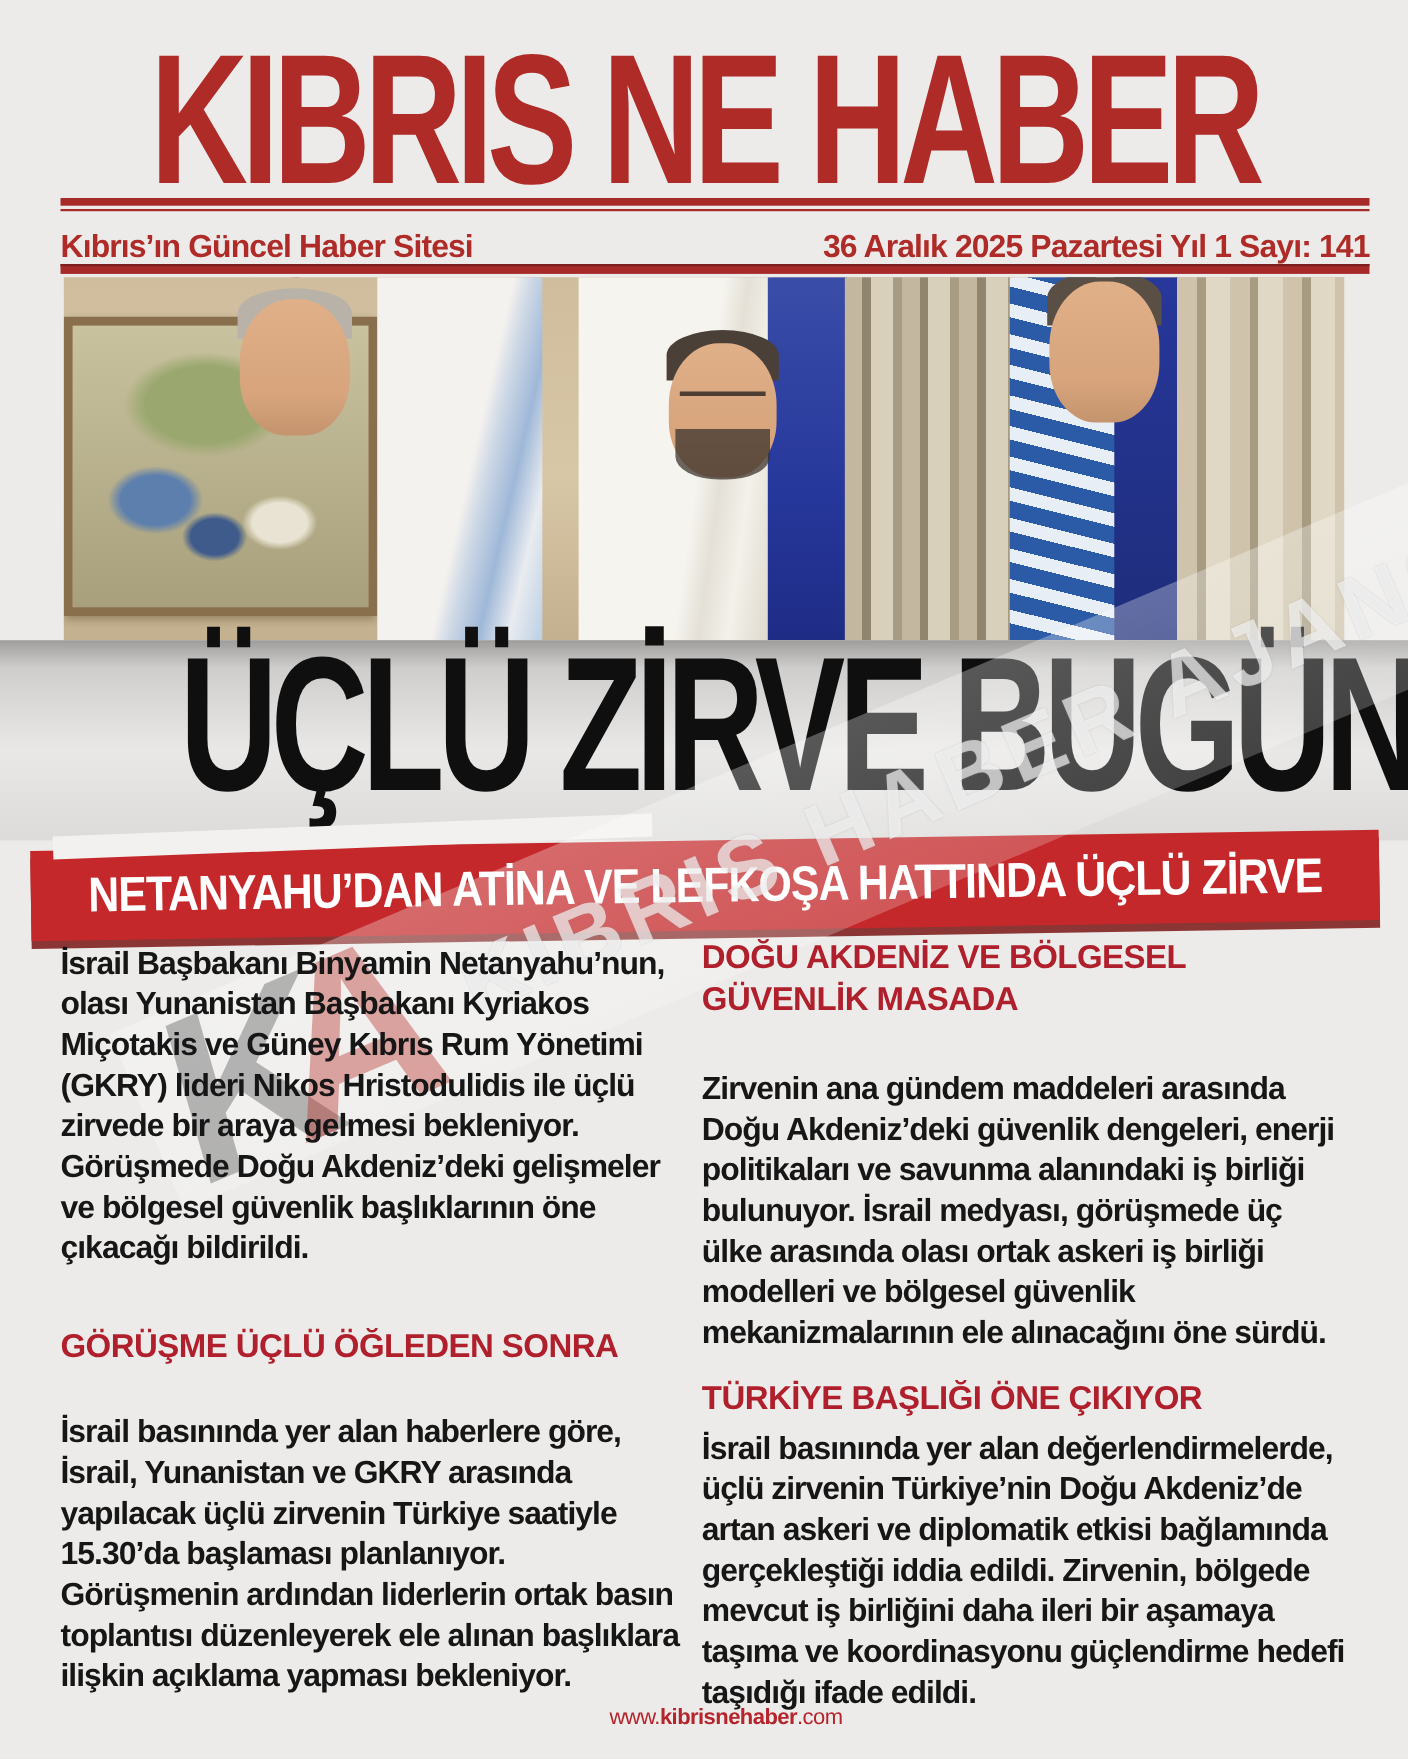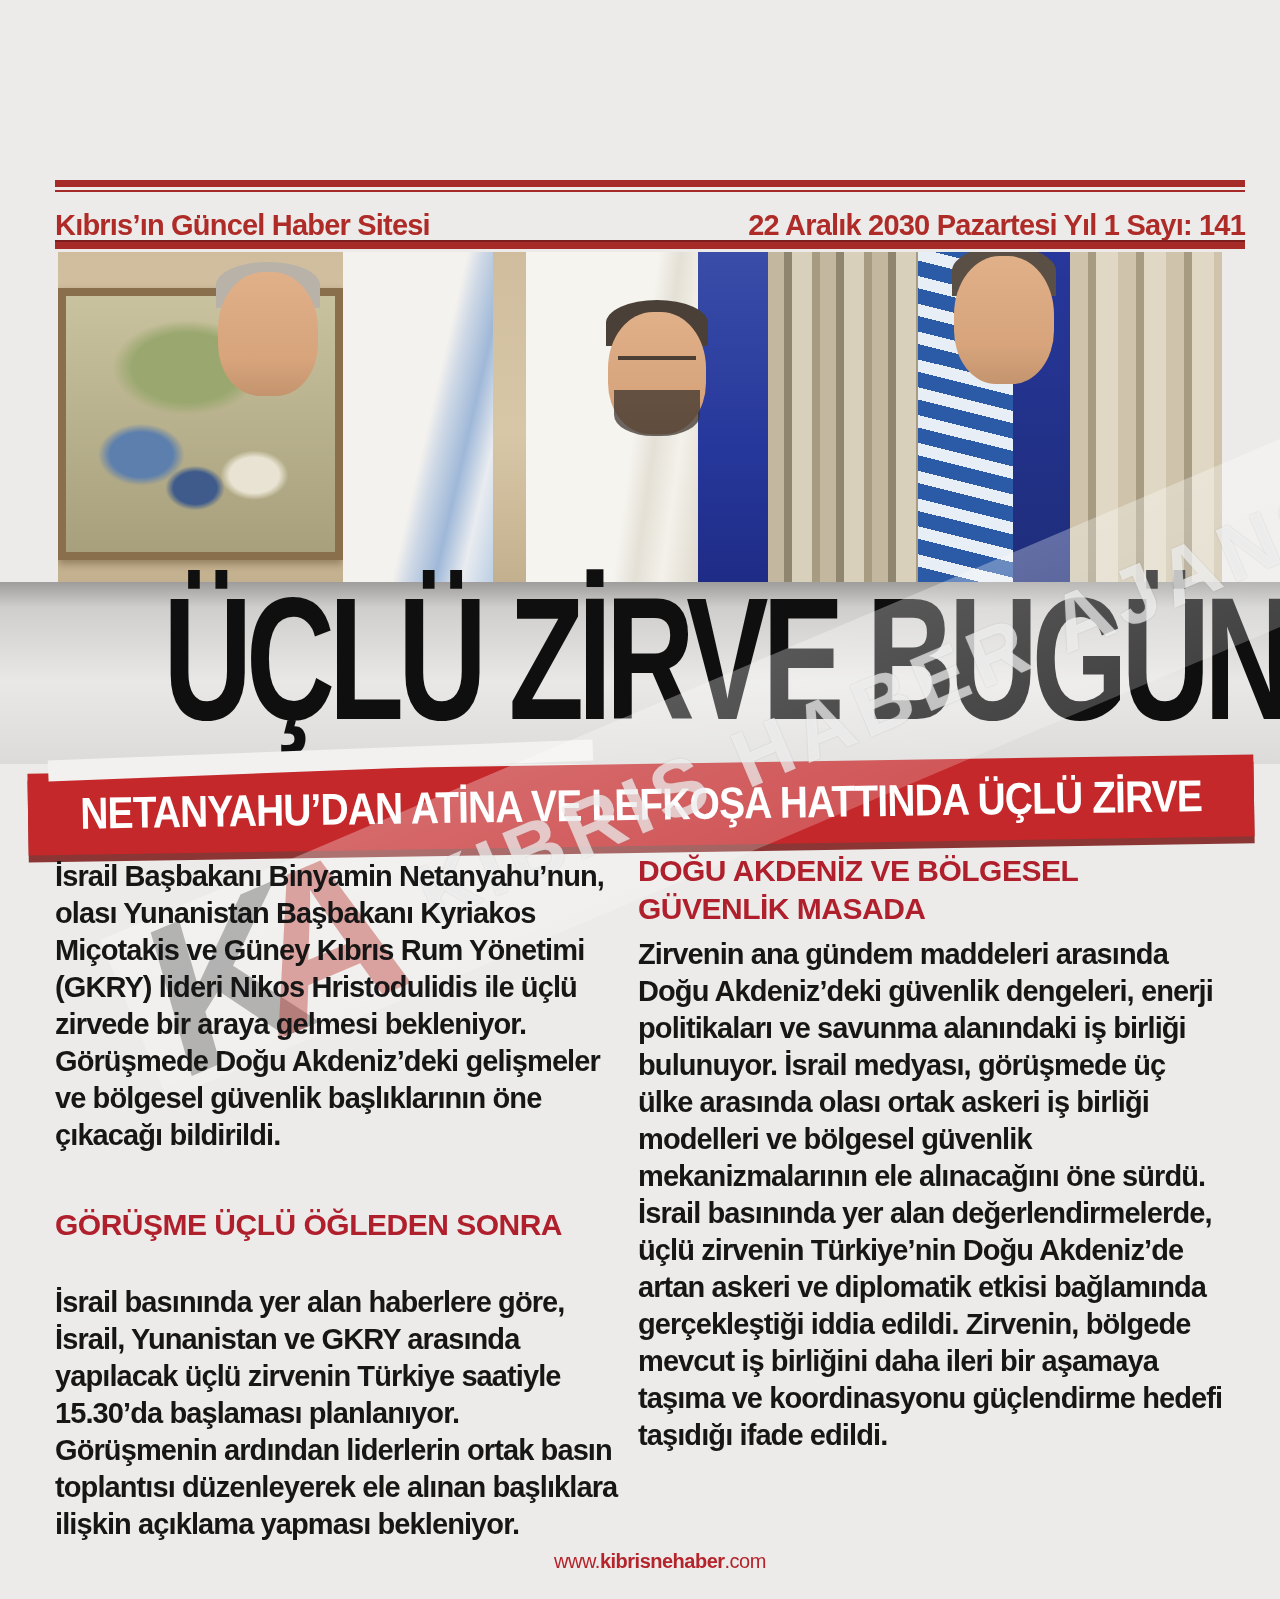--- a/index.html
+++ b/index.html
@@ -112,24 +112,27 @@
   
   .footer{position:absolute;left:0;right:0;top:1550px;text-align:center;z-index:40;
           font-size:20px;color:var(--footer-red);letter-spacing:-0.5px;margin-left:40px;}
   .footer .bold{font-weight:700;}
 </style>
 </head>
 <body>
 
 <div class="page">
 
+  <div class="masthead">
+    <span>KIBRIS NE HABER</span>
+  </div>
   <div class="masthead-rule"></div>
   <div class="tagline-row">
     <span>Kıbrıs’ın Güncel Haber Sitesi</span>
-    <span>22 Aralık 2030 Pazartesi Yıl 1 Sayı: 141</span>
+    <span>36 Aralık 2025 Pazartesi Yıl 1 Sayı: 141</span>
   </div>
   <div class="top-band"></div>
 
   <div class="photo">
     <div class="painting"></div>
     <div class="flag-israel"></div>
     <div class="flag-white"></div>
     <div class="flag-eu"></div>
     <div class="curtain"></div>
     <div class="flag-greece"></div>
@@ -171,20 +174,21 @@
   </div>
 
   <div class="col col-left">
     <p>İsrail Başbakanı Binyamin Netanyahu’nun, olası Yunanistan Başbakanı Kyriakos Miçotakis ve Güney Kıbrıs Rum Yönetimi (GKRY) lideri Nikos Hristodulidis ile üçlü zirvede bir araya gelmesi bekleniyor. Görüşmede Doğu Akdeniz’deki gelişmeler ve bölgesel güvenlik başlıklarının öne çıkacağı bildirildi.</p>
     <h2>GÖRÜŞME ÜÇLÜ ÖĞLEDEN SONRA</h2>
     <p>İsrail basınında yer alan haberlere göre, İsrail, Yunanistan ve GKRY arasında yapılacak üçlü zirvenin Türkiye saatiyle 15.30’da başlaması planlanıyor. Görüşmenin ardından liderlerin ortak basın toplantısı düzenleyerek ele alınan başlıklara ilişkin açıklama yapması bekleniyor.</p>
   </div>
   <div class="col col-right">
     <h2>DOĞU AKDENİZ VE BÖLGESEL GÜVENLİK MASADA</h2>
     <p>Zirvenin ana gündem maddeleri arasında Doğu Akdeniz’deki güvenlik dengeleri, enerji politikaları ve savunma alanındaki iş birliği bulunuyor. İsrail medyası, görüşmede üç ülke arasında olası ortak askeri iş birliği modelleri ve bölgesel güvenlik mekanizmalarının ele alınacağını öne sürdü.</p>
+    <h2>TÜRKİYE BAŞLIĞI ÖNE ÇIKIYOR</h2>
     <p>İsrail basınında yer alan değerlendirmelerde, üçlü zirvenin Türkiye’nin Doğu Akdeniz’de artan askeri ve diplomatik etkisi bağlamında gerçekleştiği iddia edildi. Zirvenin, bölgede mevcut iş birliğini daha ileri bir aşamaya taşıma ve koordinasyonu güçlendirme hedefi taşıdığı ifade edildi.</p>
   </div>
 
   <div class="footer">
     <span><span>www.</span><span class="bold">kibrisnehaber</span><span>.com</span></span>
   </div>
 
 </div>
 
 </body></html>

